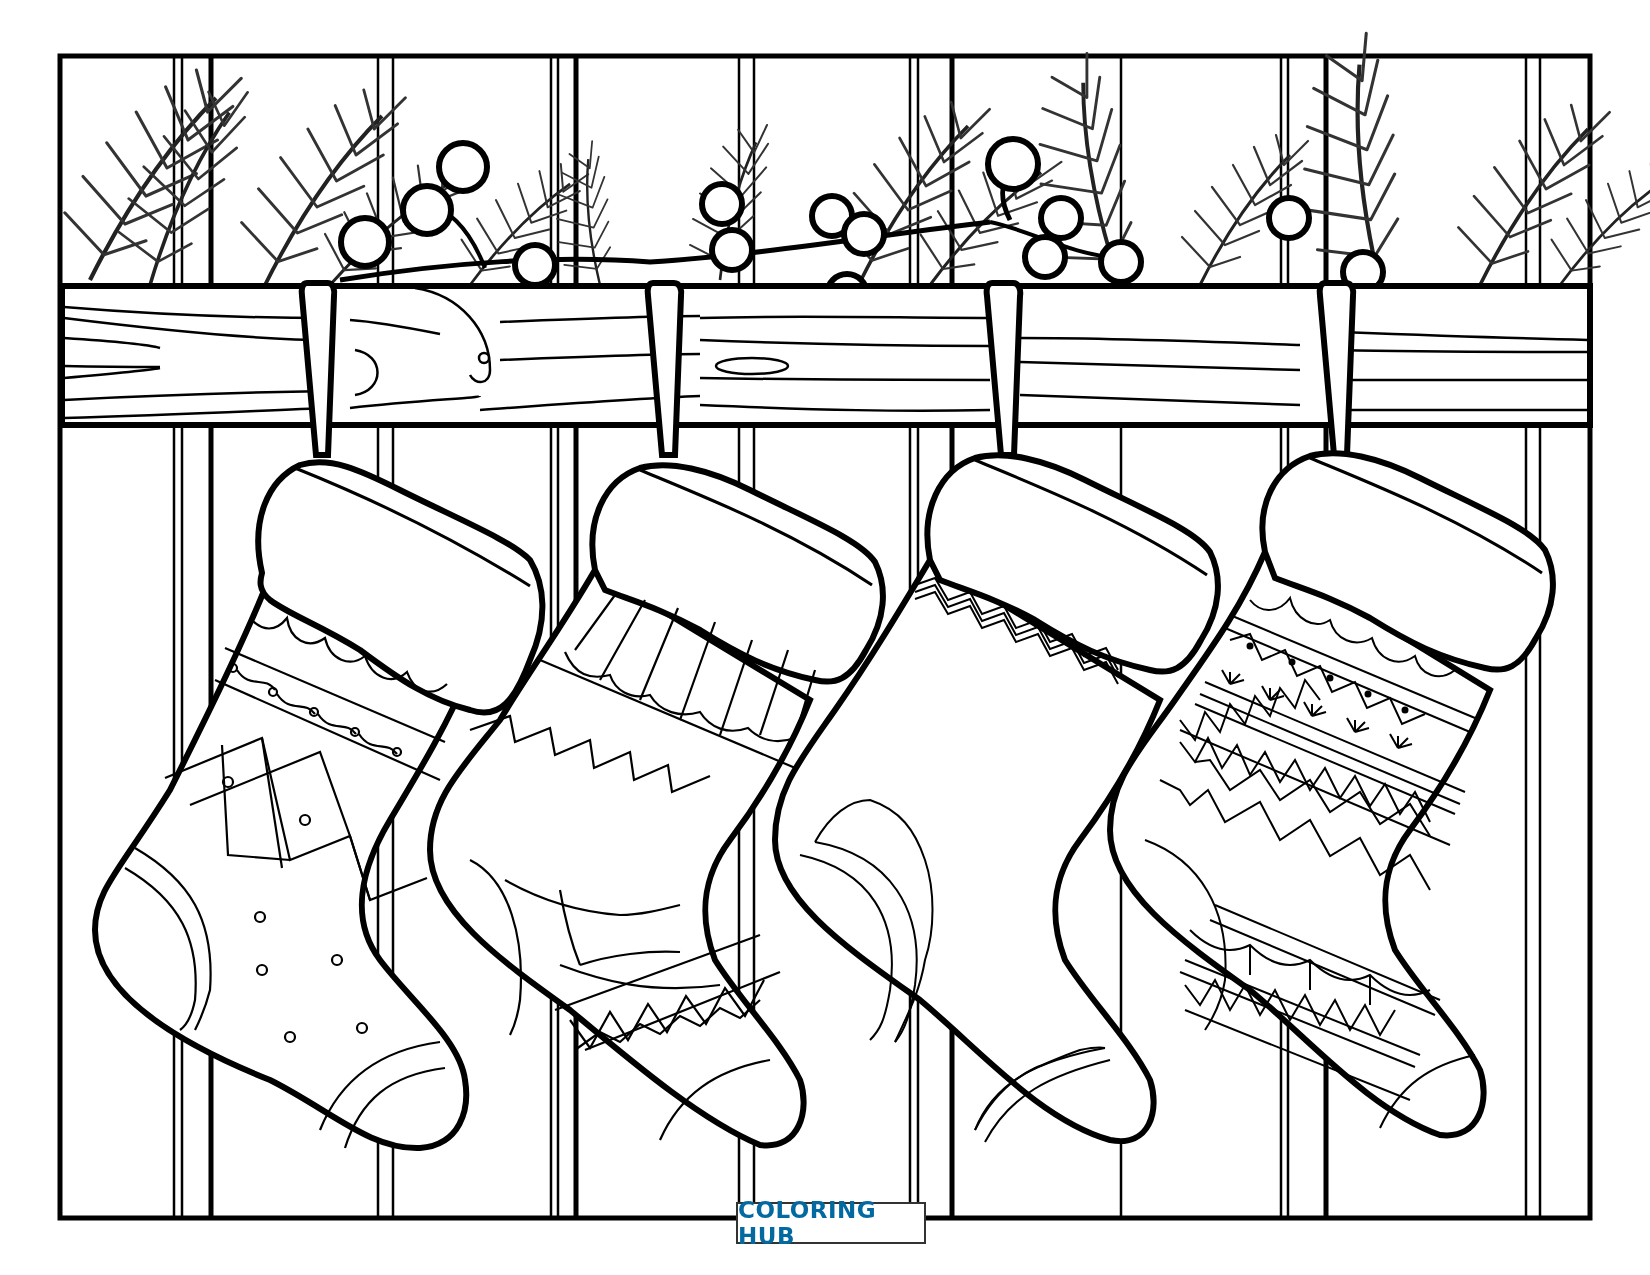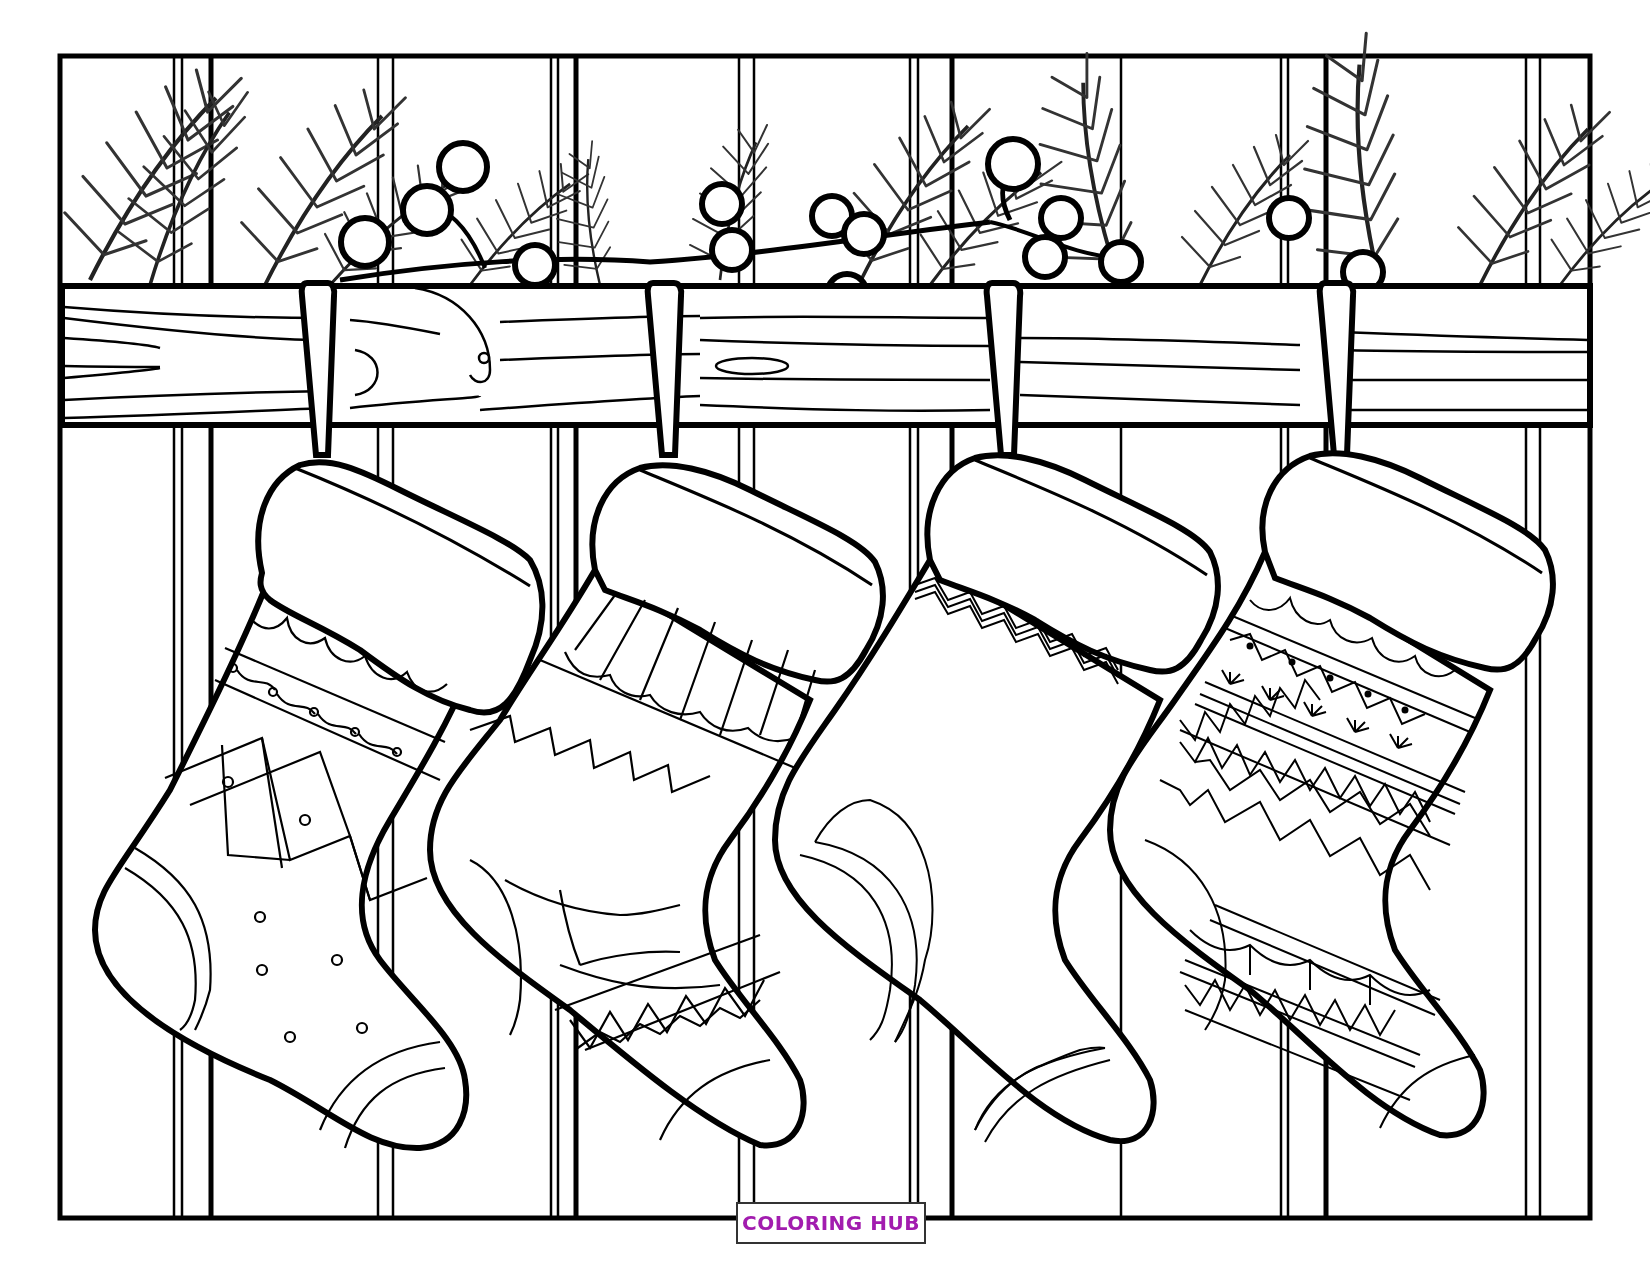--- a/index.html
+++ b/index.html
@@ -2,21 +2,21 @@
 <html><head>
 <meta charset="utf-8">
 <style>
   html, body { margin:0; padding:0; background:#ffffff; }
   body { width:1650px; height:1275px; position:relative; overflow:hidden; font-family:"DejaVu Sans", sans-serif; }
   #art { position:absolute; left:0; top:0; width:1650px; height:1275px; }
   .logo {
     position:absolute; left:736px; top:1202px; width:190px; height:42px;
     background:#ffffff; border:2px solid #333; box-sizing:border-box;
     display:flex; align-items:center; justify-content:center;
-    font-family:"DejaVu Sans", sans-serif; font-weight:bold; font-size:20px; color:#a21caf;
+    font-family:"DejaVu Sans", sans-serif; font-weight:bold; font-size:23px; color:#0369a1;
     letter-spacing:0.5px;
   }
 </style>
 </head>
 <body>
 
 <svg id="art" viewBox="0 0 1650 1275" xmlns="http://www.w3.org/2000/svg">
   <defs>
     <g id="pine">
       <path d="M0,0 C20,-40 50,-90 90,-130" stroke="#222" stroke-width="3" fill="none"></path>

